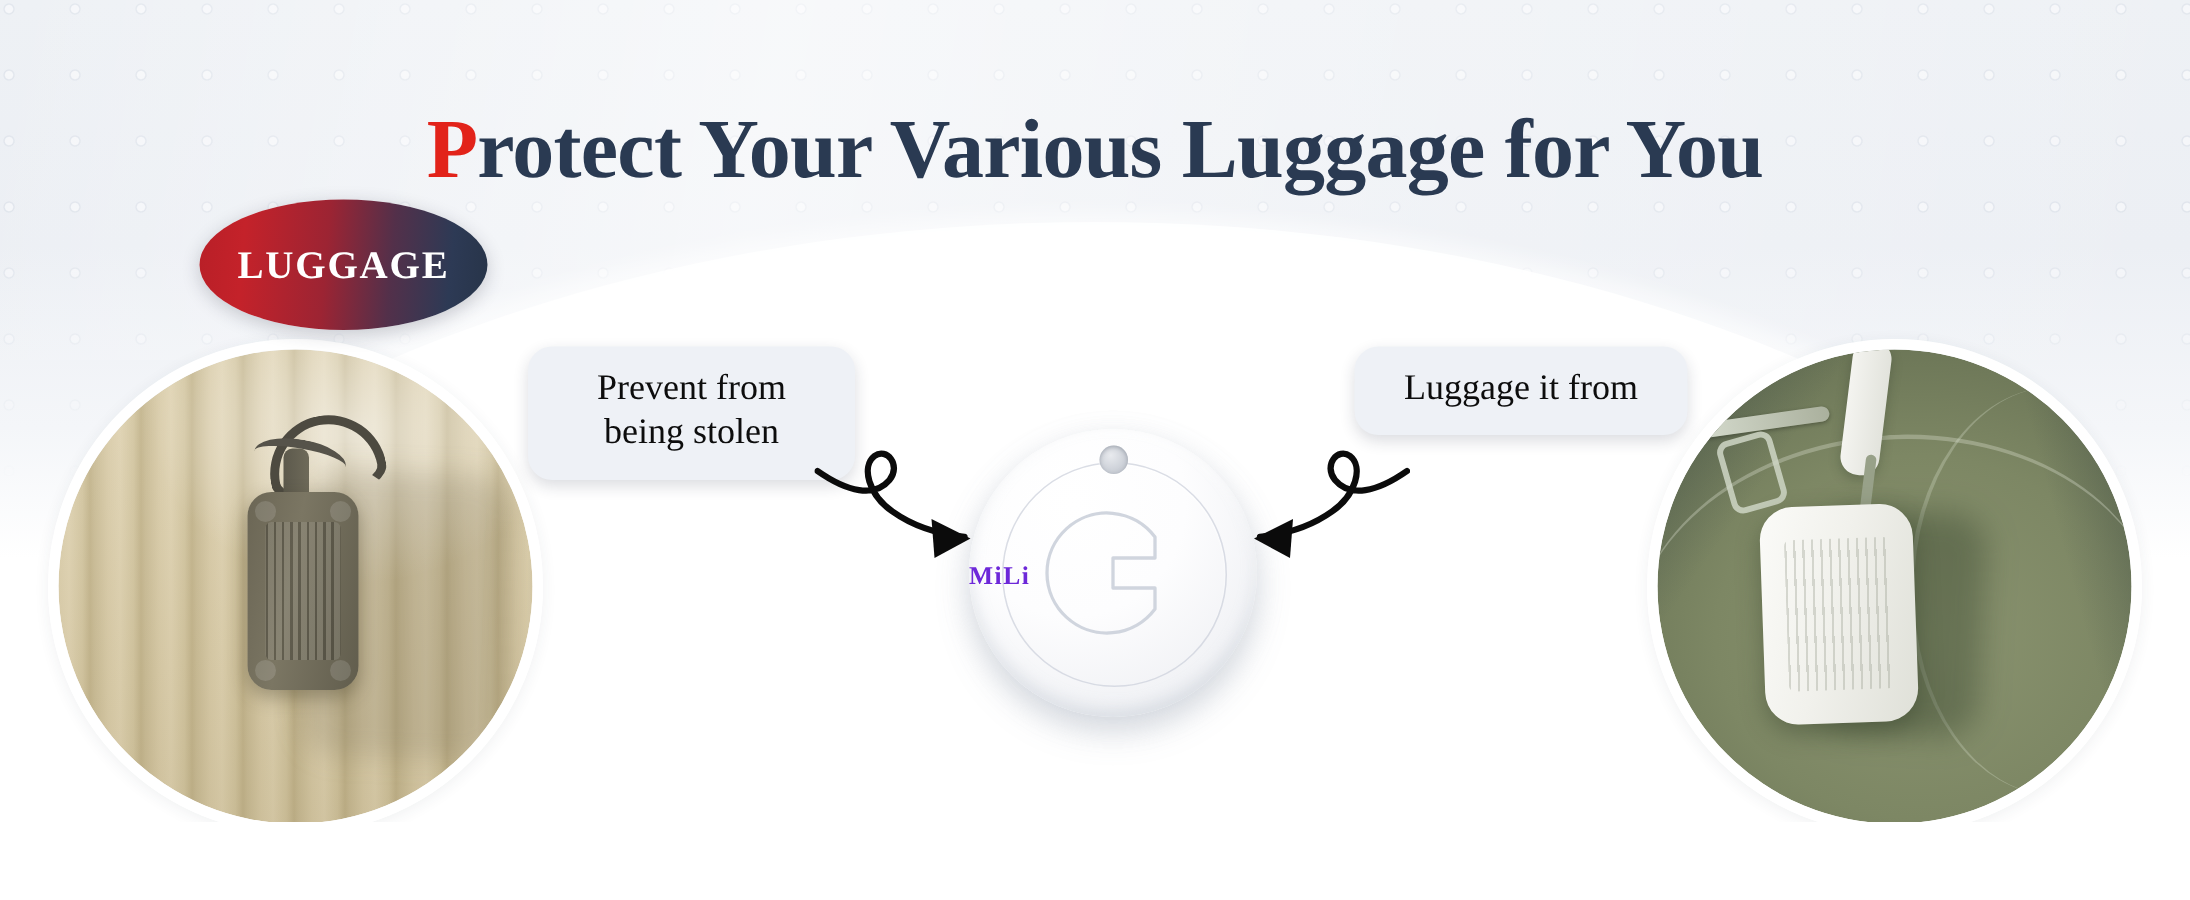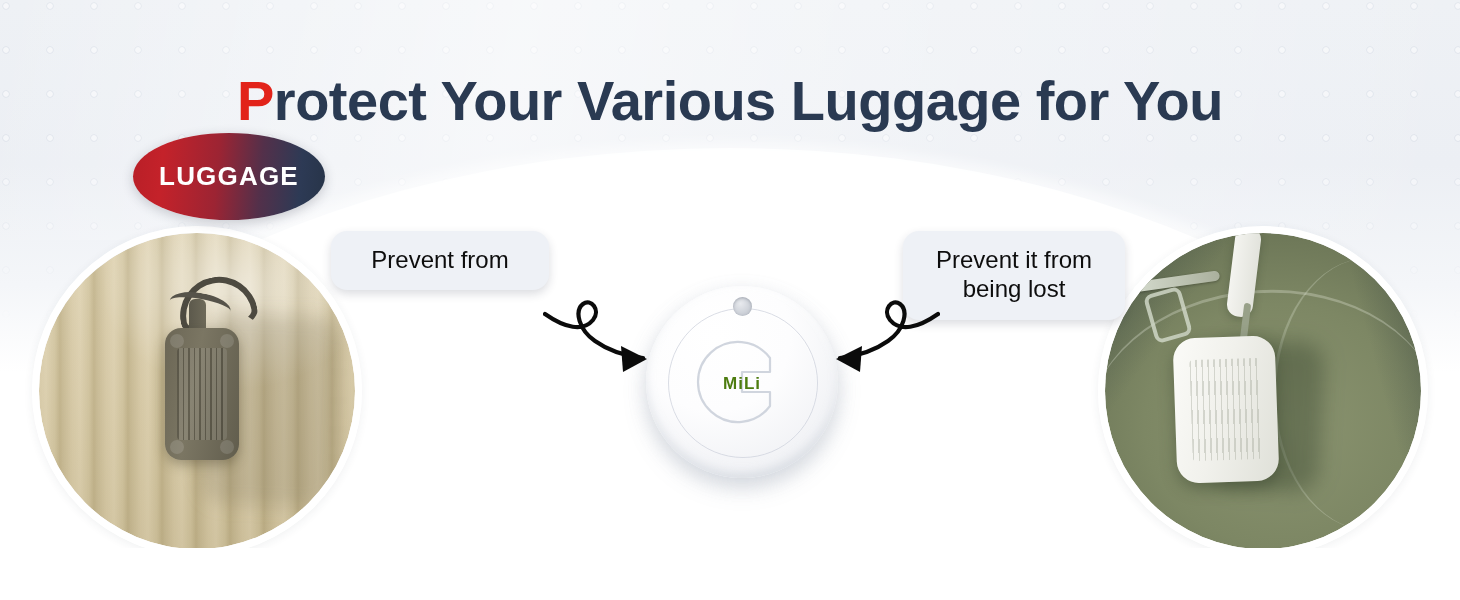--- a/index.html
+++ b/index.html
@@ -6,21 +6,21 @@
     margin: 0;
     padding: 0;
     background: #ffffff;
   }
   #stage {
     position: relative;
     width: 1460px;
     height: 548px;
     overflow: hidden;
     background: #ffffff;
-    font-family: Liberation Sans, sans-serif;
+    font-family: Liberation Serif, serif;
   }
 
   
   .bg-base {
     position: absolute;
     inset: 0;
     background: linear-gradient(180deg, #eef1f5 0%, #eceff4 30%, #f4f6f9 52%, #ffffff 68%, #ffffff 100%);
   }
   .bg-dots {
     position: absolute;
@@ -289,21 +289,21 @@
     color: #0d0d0d;
     font-size: 24px;
     font-weight: 500;
     line-height: 1.22;
     text-align: center;
     padding: 14px 20px 16px;
     box-sizing: border-box;
     z-index: 8;
     box-shadow: 0 4px 10px rgba(30,40,60,.16);
   }
-  #bubble-left  { left: 331px; top: 231px; width: 218px; }
+  #bubble-left  { left: 352px; top: 231px; width: 218px; }
   #bubble-right { left: 903px; top: 231px; width: 222px; }
 
   
   .arrow-svg { position: absolute; z-index: 8; }
   #arrow-left-to-device  { left: 543px; top: 288px; }
   #arrow-right-to-device { left: 820px; top: 288px; }
 
   
   #device {
     position: absolute;
@@ -349,25 +349,25 @@
   }
   .device-c-logo {
     position: absolute;
     left: 38px; top: 38px;
     width: 116px; height: 116px;
   }
   .device-brand {
     position: absolute;
     left: 0; right: 0;
     top: 88px;
-    text-align: center;
+    text-align: left;
     font-size: 17px;
     font-weight: 600;
     letter-spacing: 1px;
-    color: #4d7c0f;
+    color: #6d28d9;
   }
 </style>
 </head>
 <body>
 
 <div id="stage">
 
   <div class="bg-base"></div>
   <div class="bg-dots"></div>
   <div class="bg-arc-soft"></div>
@@ -406,24 +406,24 @@
       <div class="whitetag-body"></div>
     </div>
   </div>
 
   <div class="badge" id="badge-luggage">
     <span>LUGGAGE</span>
   </div>
 
   <div class="bubble" id="bubble-left">
     <div>Prevent from</div>
+    <div>being stolen</div>
   </div>
   <div class="bubble" id="bubble-right">
-    <div>Prevent it from</div>
-    <div>being lost</div>
+    <div>Luggage it from</div>
   </div>
 
   <svg class="arrow-svg" id="arrow-left-to-device" width="120" height="110" viewBox="0 0 120 110">
     <path d="M2 26 C 22 40, 40 44, 50 32 C 58 22, 48 10, 40 16 C 31 23, 36 42, 52 53 C 66 63, 82 68, 100 70" fill="none" stroke="#0b0b0b" stroke-width="4.2" stroke-linecap="round"></path>
     <path d="M78 58 L104 71 L80 84 Z" fill="#0b0b0b"></path>
   </svg>
   <svg class="arrow-svg" id="arrow-right-to-device" width="120" height="110" viewBox="0 0 120 110">
     <path d="M118 26 C 98 40, 80 44, 70 32 C 62 22, 72 10, 80 16 C 89 23, 84 42, 68 53 C 54 63, 38 68, 20 70" fill="none" stroke="#0b0b0b" stroke-width="4.2" stroke-linecap="round"></path>
     <path d="M42 58 L16 71 L40 84 Z" fill="#0b0b0b"></path>
   </svg>

